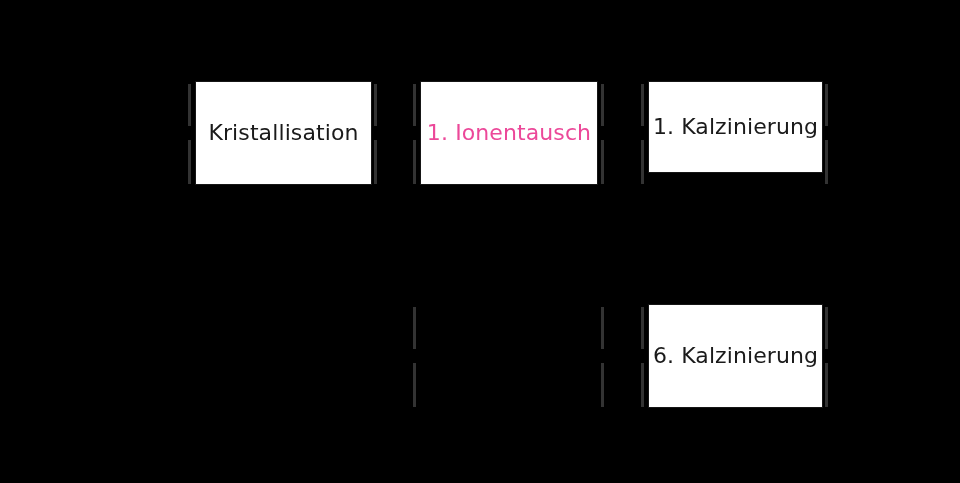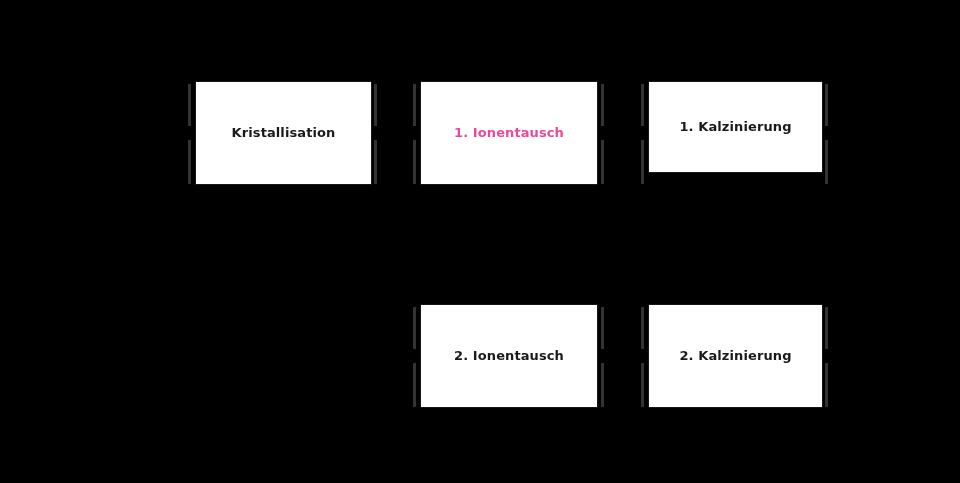--- a/index.html
+++ b/index.html
@@ -22,27 +22,27 @@
     position: absolute;
     box-sizing: border-box;
     background: #ffffff;
     border: 1.6px solid #161616;
     display: flex;
     align-items: center;
     justify-content: center;
     text-align: center;
   }
   .node-label {
-    font-size: 13px;
+    font-size: 22px;
     line-height: 1.2;
     color: #1a1a1a;
     letter-spacing: 0.1px;
     padding: 0 8px;
     white-space: nowrap;
-    font-weight: 700;
+    font-weight: 400;
   }
   
   .connector {
     position: absolute;
     background: #333333;
   }
   .connector.v {
     width: 3px;
   }
 </style>
@@ -72,19 +72,16 @@
     <div class="connector v" style="left: 825px; top: 363px; height: 44px; background: rgb(51, 51, 51);"></div>
     <div class="node" style="left: 195px; top: 81px; width: 177px; height: 104px; background: rgb(255, 255, 255); border-color: rgb(22, 22, 22);">
       <span class="node-label" style="color: rgb(26, 26, 26);">Kristallisation</span>
     </div>
     <div class="node" style="left: 420px; top: 81px; width: 178px; height: 104px; background: rgb(255, 255, 255); border-color: rgb(22, 22, 22);">
       <span class="node-label" style="color: #ec4899;">1. Ionentausch</span>
     </div>
     <div class="node" style="left: 648px; top: 81px; width: 175px; height: 92px; background: rgb(255, 255, 255); border-color: rgb(22, 22, 22);">
       <span class="node-label" style="color: rgb(26, 26, 26);">1. Kalzinierung</span>
     </div>
-    <div class="node" style="left: 420px; top: 304px; width: 178px; height: 104px; background: rgb(255, 255, 255); border-color: rgb(22, 22, 22);">
-      <span class="node-label" style="color: rgb(26, 26, 26);">2. Ionentausch</span>
-    </div>
     <div class="node" style="left: 648px; top: 304px; width: 175px; height: 104px; background: rgb(255, 255, 255); border-color: rgb(22, 22, 22);">
-      <span class="node-label" style="color: rgb(26, 26, 26);">2. Kalzinierung</span>
+      <span class="node-label" style="color: rgb(26, 26, 26);">6. Kalzinierung</span>
     </div>
   </div>
 
 </body></html>

